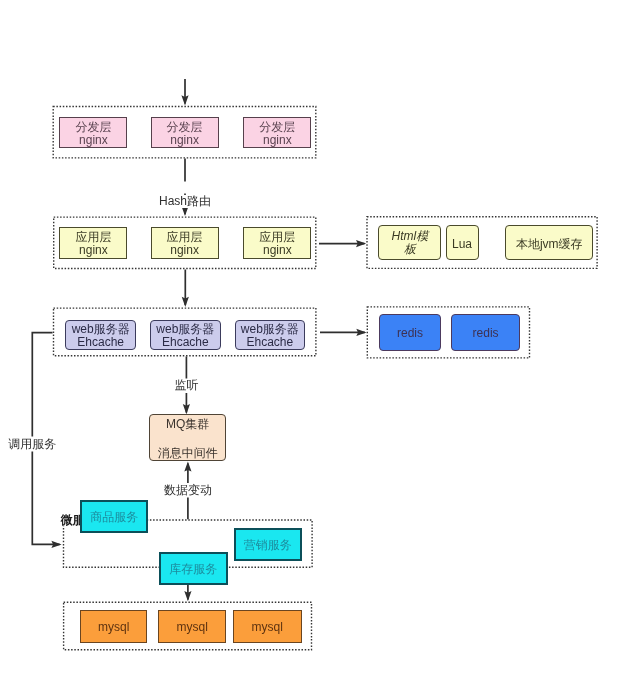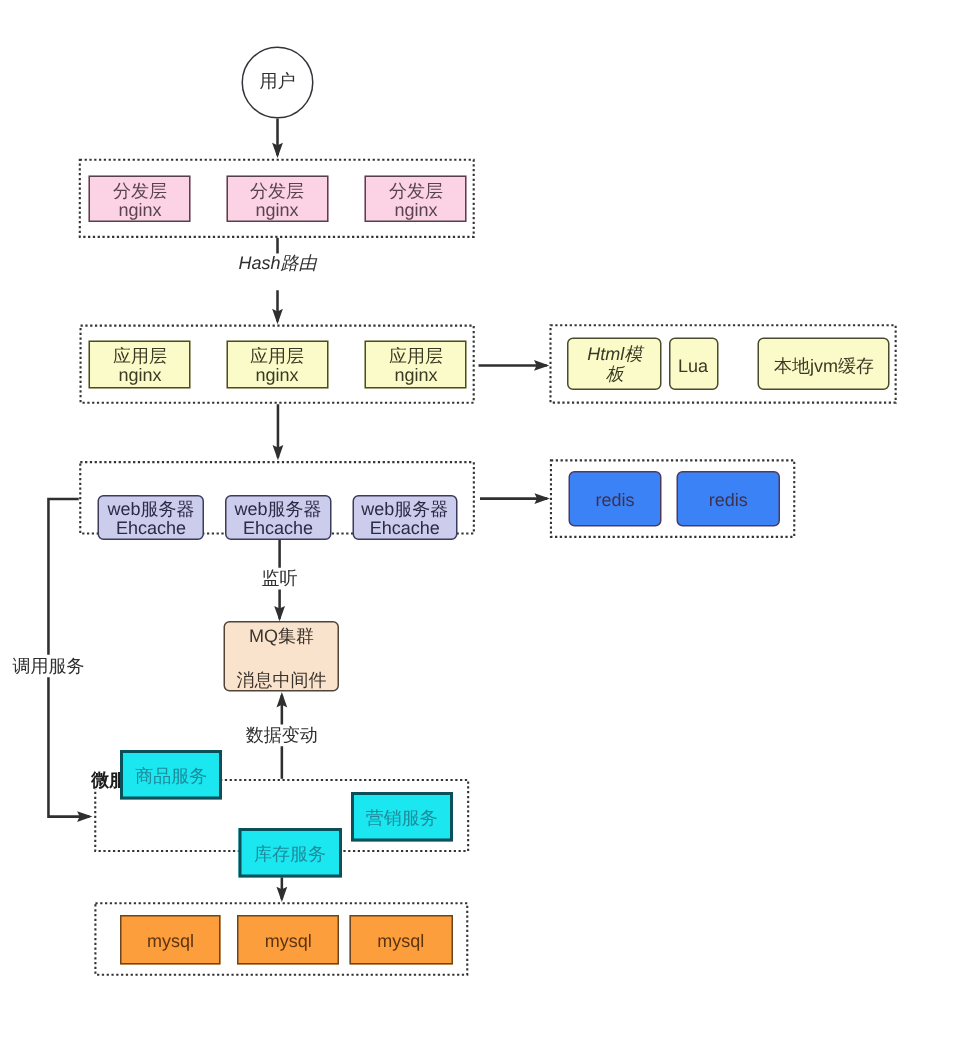--- a/index.html
+++ b/index.html
@@ -13,21 +13,21 @@
   svg.lines .heads path{fill:#2f2f2f;stroke:none;}
   svg.lines .grprects rect{fill:none;stroke:#343434;stroke-width:1.4;stroke-dasharray:1.5 1.7;stroke-linecap:butt;}
   .box{position:absolute;box-sizing:border-box;display:flex;flex-direction:column;
        align-items:center;justify-content:center;text-align:center;
        font-size:12px;line-height:13px;border-width:1.7px;border-style:solid;
        padding-top:2.6px;}
   .wrapbox{padding-left:8px;padding-right:8px;padding-top:0;}
   .rnd{border-radius:4px;}
   .pink{background:#fbd3e4;border-color:#56404c;color:#5a4350;}
   .yellow{background:#fafbc9;border-color:#4a4a2c;color:#3a3a24;}
-  .purple{background:#ccccec;border-color:#3b3b5c;color:#2b2b46;margin-top:10px;}
+  .purple{background:#ccccec;border-color:#3b3b5c;color:#2b2b46;}
   .redis{background:#3b82f6;border-color:#4c3a5e;color:#3d3152;}
   .mq{background:#fae3cd;border-color:#4f4436;color:#3a332d;}
   .teal{background:#1ae7f0;border-color:#0b4f59;color:#1d8b9c;border-width:2.1px;}
   .orange{background:#fb9e3b;border-color:#6a4520;color:#5e3310;border-width:1.8px;}
   .ucircle{position:absolute;box-sizing:border-box;border:1.6px solid #33333a;border-radius:50%;
        display:flex;align-items:center;justify-content:center;font-size:12px;color:#2f2f2f;background:#fff;}
   .grp{position:absolute;box-sizing:border-box;}
   .lbl{position:absolute;font-size:12px;line-height:13px;color:#2f2f2f;background:#fff;
        white-space:nowrap;padding:0 3px;}
   .grplbl{position:absolute;font-size:12px;line-height:12px;color:#1c1c1c;background:#fff;
@@ -67,37 +67,34 @@
       <path class="ahead" d="M185,216.1 L181.4,205.9 L185,207.6 L188.6,205.9 Z"></path>
       <path class="ahead" d="M366.2,243.6 L356.0,240.0 L357.7,243.6 L356.0,247.2 Z"></path>
       <path class="ahead" d="M185.3,306.9 L181.7,296.7 L185.3,298.4 L188.9,296.7 Z"></path>
       <path class="ahead" d="M366.5,332.4 L356.3,328.8 L358.0,332.4 L356.3,336.0 Z"></path>
       <path class="ahead" d="M186.4,414.2 L182.8,404.0 L186.4,405.7 L190.0,404.0 Z"></path>
       <path class="ahead" d="M187.9,461.4 L184.3,471.6 L187.9,469.9 L191.5,471.6 Z"></path>
       <path class="ahead" d="M187.9,601.3 L184.3,591.1 L187.9,592.8 L191.5,591.1 Z"></path>
       <path class="ahead" d="M61.6,544.4 L51.4,540.8 L53.1,544.4 L51.4,548.0 Z"></path>
     </g>
   </svg>
-  <div class="ucircle" style="left:161px;top:30.7px;width:48px;height:48px;">
-    <span>用户</span>
-  </div>
   <div class="grp" style="left:52.5px;top:105.8px;width:264.0px;height:52.8px;"></div>
   <div class="box pink" style="left:59.4px;top:116.6px;width:68.0px;height:31.7px;">
     <span>分发层</span>
     <span>nginx</span>
   </div>
   <div class="box pink" style="left:150.6px;top:116.6px;width:68.0px;height:31.7px;">
     <span>分发层</span>
     <span>nginx</span>
   </div>
   <div class="box pink" style="left:243.3px;top:116.6px;width:68.0px;height:31.7px;">
     <span>分发层</span>
     <span>nginx</span>
   </div>
-  <div class="lbl" style="left:185px;top:169px;transform:translateX(-50%);font-style:italic;">Hash路由</div>
+  <div class="lbl" style="left:185px;top:195px;transform:translateX(-50%);">Hash路由</div>
   <div class="grp" style="left:53.0px;top:216.4px;width:263.5px;height:52.8px;"></div>
   <div class="box yellow" style="left:59.4px;top:227.0px;width:68.0px;height:31.8px;">
     <span>应用层</span>
     <span>nginx</span>
   </div>
   <div class="box yellow" style="left:150.6px;top:227.0px;width:68.0px;height:31.8px;">
     <span>应用层</span>
     <span>nginx</span>
   </div>
   <div class="box yellow" style="left:243.3px;top:227.0px;width:68.0px;height:31.8px;">

